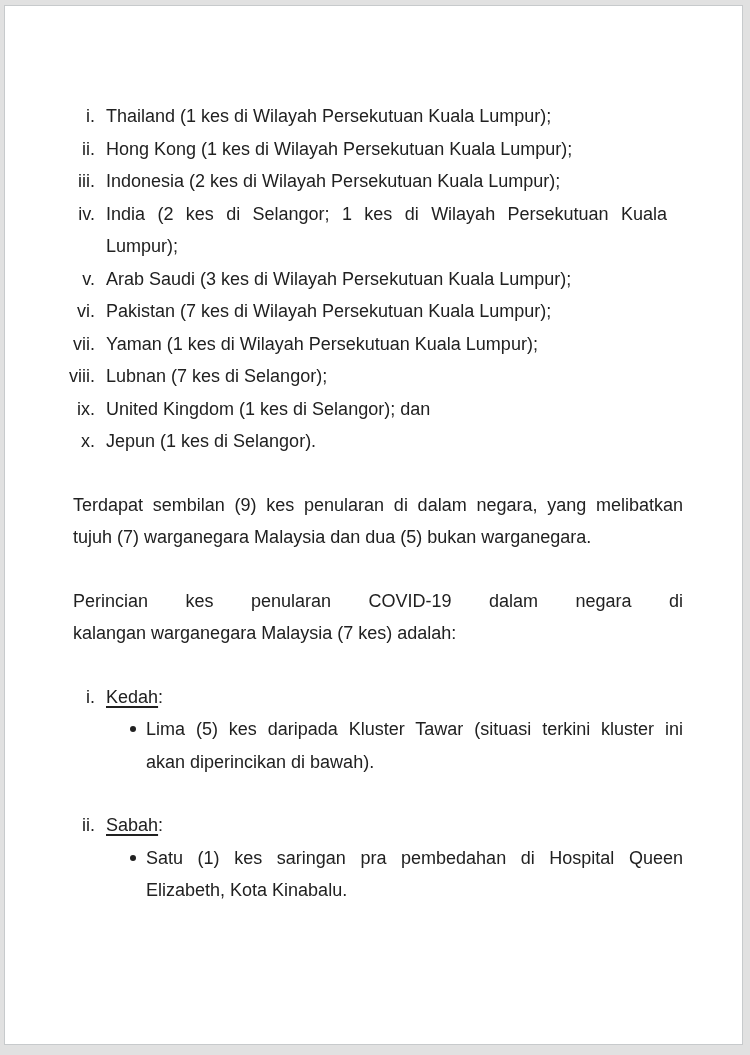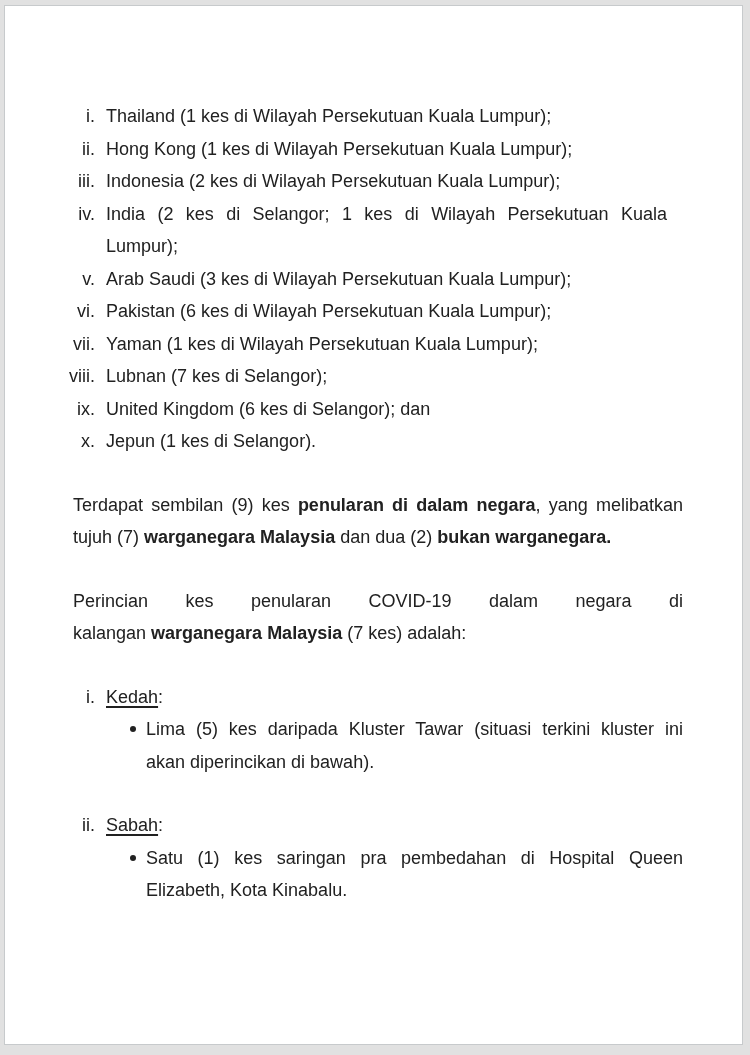--- a/index.html
+++ b/index.html
@@ -23,21 +23,21 @@
     width:739px;height:1040px;
     box-sizing:border-box;
     background:var(--page-bg);
     border:1px solid var(--page-border);
     padding:94px 0 0 57px;
     overflow:hidden;
   }
   .content{width:621px;font-size:18px;line-height:32.5px;}
   .ln{min-height:32.5px;}
   .ln.stretch{text-align:justify;text-align-last:justify;}
-  .b{font-weight:bold;}
+  .b{font-weight:normal;}
   .u{text-decoration:underline;text-decoration-thickness:1.5px;text-underline-offset:3px;text-align:right;}
   
   .num-row{display:flex;align-items:flex-start;}
   .num{flex:none;width:33px;text-align:right;white-space:nowrap;}
   .row-body{flex:none;margin-left:11px;width:561px;}
   
   .para{margin-left:11px;width:610px;margin-top:31px;}
   
   .state-item{margin-top:31px;}
   .bullet-row{display:flex;align-items:flex-start;margin-left:67px;}
@@ -82,52 +82,52 @@
           </div>
           <div class="num-row">
             <span class="num">v.</span>
             <div class="row-body">
               <div class="ln"><span>Arab Saudi (3 kes di Wilayah Persekutuan Kuala Lumpur);</span></div>
             </div>
           </div>
           <div class="num-row">
             <span class="num">vi.</span>
             <div class="row-body">
-              <div class="ln"><span>Pakistan (6 kes di Wilayah Persekutuan Kuala Lumpur);</span></div>
+              <div class="ln"><span>Pakistan (7 kes di Wilayah Persekutuan Kuala Lumpur);</span></div>
             </div>
           </div>
           <div class="num-row">
             <span class="num">vii.</span>
             <div class="row-body">
               <div class="ln"><span>Yaman (1 kes di Wilayah Persekutuan Kuala Lumpur);</span></div>
             </div>
           </div>
           <div class="num-row">
             <span class="num">viii.</span>
             <div class="row-body">
               <div class="ln"><span>Lubnan (7 kes di Selangor);</span></div>
             </div>
           </div>
           <div class="num-row">
             <span class="num">ix.</span>
             <div class="row-body">
-              <div class="ln"><span>United Kingdom (6 kes di Selangor); dan</span></div>
+              <div class="ln"><span>United Kingdom (1 kes di Selangor); dan</span></div>
             </div>
           </div>
           <div class="num-row">
             <span class="num">x.</span>
             <div class="row-body">
               <div class="ln"><span>Jepun (1 kes di Selangor).</span></div>
             </div>
           </div>
         </div>
       <div id="paragraphs">
           <div class="para">
             <div class="ln stretch"><span>Terdapat sembilan (9) kes </span><span class="b ">penularan di dalam negara</span><span>, yang melibatkan</span></div>
-            <div class="ln"><span>tujuh (7) </span><span class="b ">warganegara Malaysia</span><span> dan dua (2) </span><span class="b ">bukan warganegara.</span></div>
+            <div class="ln"><span>tujuh (7) </span><span class="b ">warganegara Malaysia</span><span> dan dua (5) </span><span class="b ">bukan warganegara.</span></div>
           </div>
           <div class="para">
             <div class="ln stretch"><span>Perincian kes penularan COVID-19 dalam negara di</span></div>
             <div class="ln"><span>kalangan </span><span class="b ">warganegara Malaysia</span><span> (7 kes) adalah:</span></div>
           </div>
         </div>
       <div id="state-list">
           <div class="state-item">
             <div class="num-row">
               <span class="num">i.</span>

